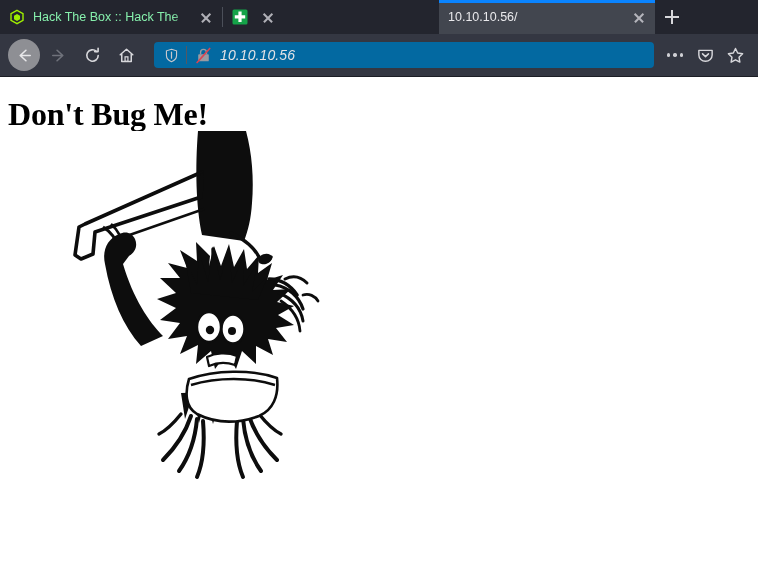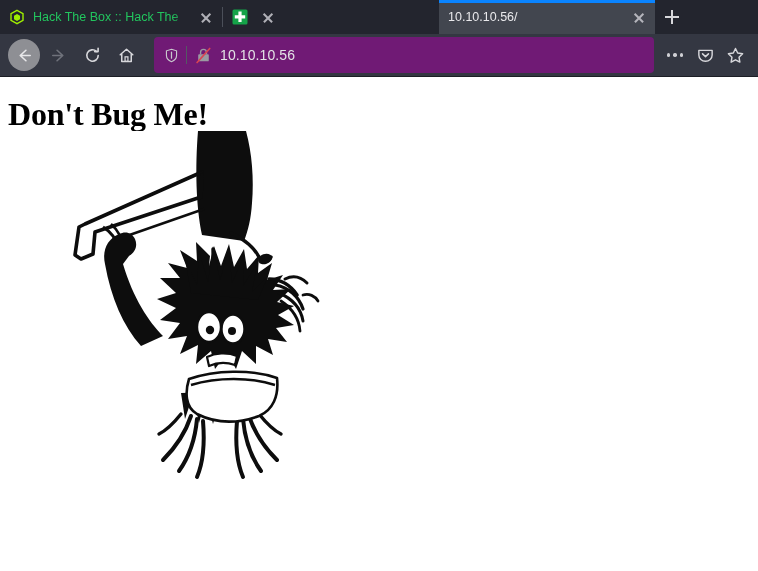--- a/index.html
+++ b/index.html
@@ -67,21 +67,21 @@
   .tab-favicon {
     width: 16px;
     height: 16px;
     flex: 0 0 16px;
     margin-right: 8px;
     display: block;
   }
   .tab-title {
     flex: 1 1 auto;
     font-size: 12.5px;
-    color: #22c55e;
+    color: #86efac;
     white-space: nowrap;
     overflow: hidden;
     min-width: 0;
     line-height: 34px;
     -webkit-mask-image: linear-gradient(to right, #000 calc(100% - 22px), transparent 100%);
             mask-image: linear-gradient(to right, #000 calc(100% - 22px), transparent 100%);
   }
   .tab.active .tab-title { color: #e9e9ec; }
   .tab-close {
     width: 20px;
@@ -136,29 +136,30 @@
     align-items: center;
     justify-content: center;
     border-radius: 50%;
     margin-right: 2px;
   }
   .navbtn.hovered { background: #8e8f94; }
   .navbtn svg { display: block; }
 
   .urlbar {
     flex: 1 1 auto;
-    height: 36px;
-    background: #701a75;
+    height: 26px;
+    background: #0369a1;
     border-radius: 4px;
     margin: 0 6px 0 10px;
     display: flex;
     align-items: center;
     padding: 0 8px 0 6px;
     box-sizing: border-box;
     min-width: 0;
+    font-style: italic;
   }
   .ident-shield {
     width: 22px; height: 22px;
     flex: 0 0 22px;
     display: flex; align-items: center; justify-content: center;
   }
   .url-divider {
     width: 1px; height: 18px;
     background: #545863;
     margin: 0 6px 0 4px;

